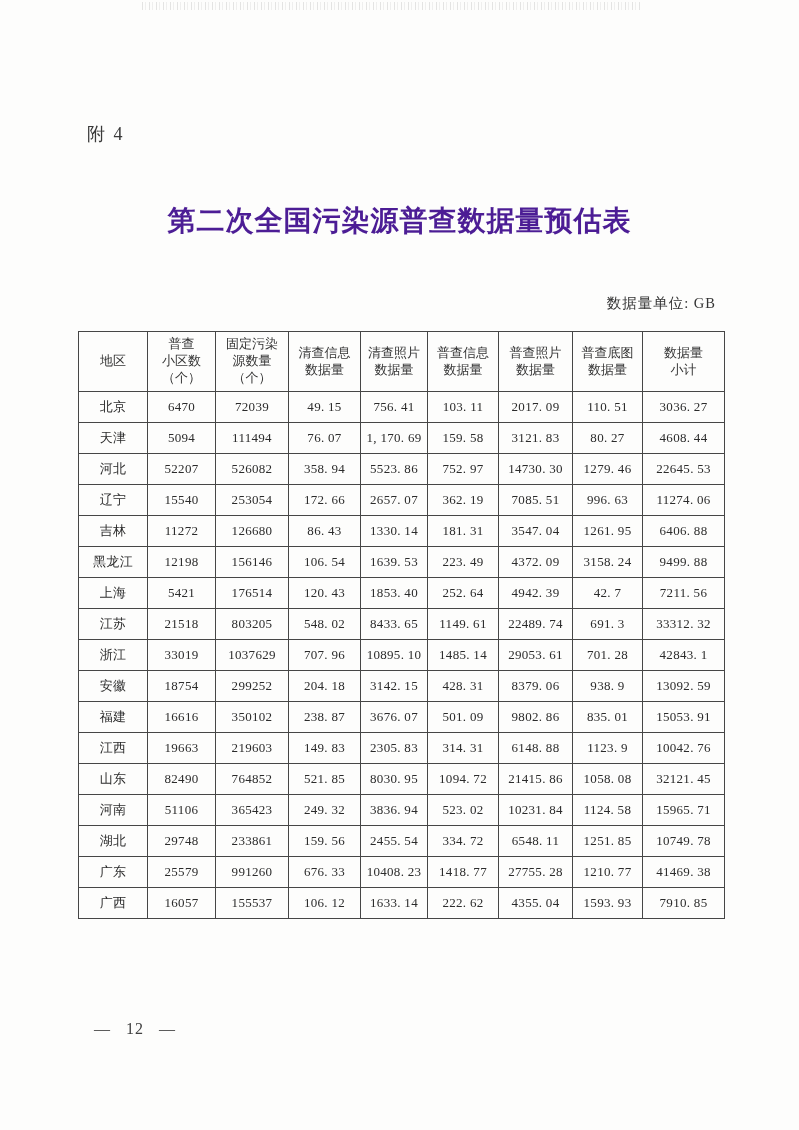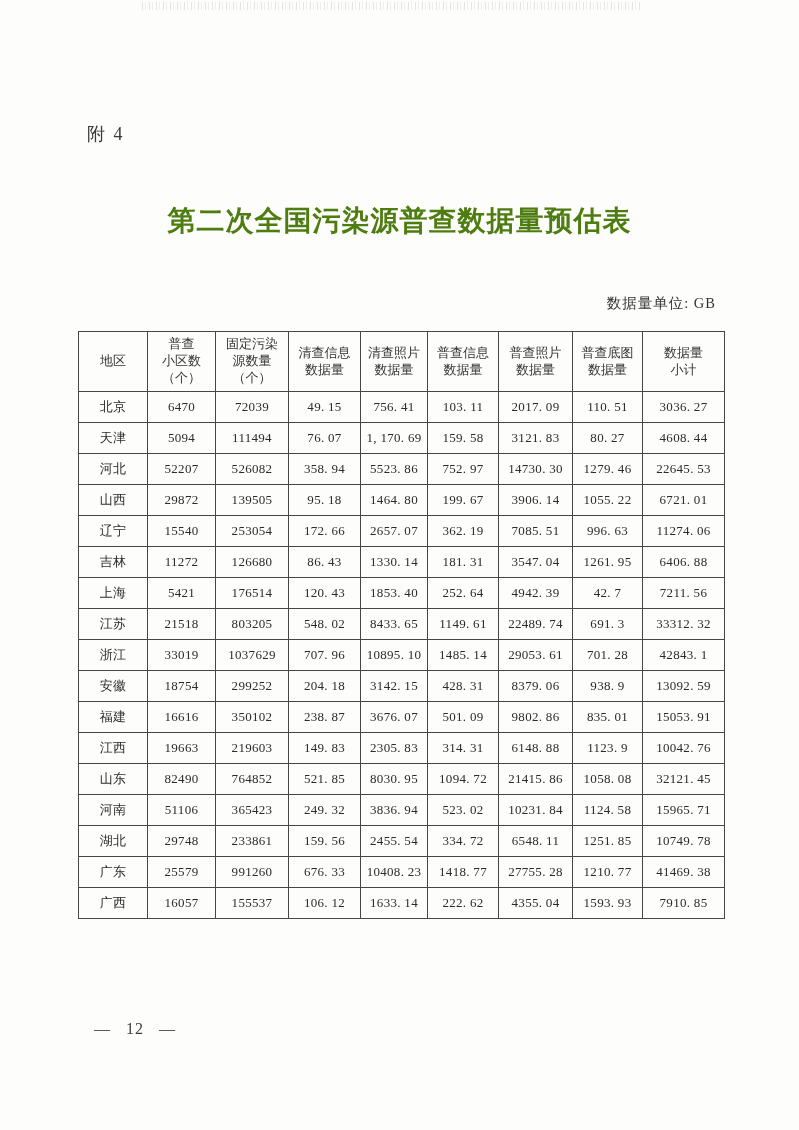--- a/index.html
+++ b/index.html
@@ -26,21 +26,21 @@
     opacity: .55;
   }
   .attachment-label {
     position: absolute; left: 87px; top: 122px;
     font-size: 18px; letter-spacing: 2px; color: #3a3a3a;
   }
   .doc-title {
     position: absolute; top: 202px; left: 0; width: 100%;
     margin: 0; text-align: center;
     font-size: 28px; font-weight: 700; letter-spacing: 1px;
-    color: #4d7c0f;
+    color: #4c1d95;
   }
   .unit-note {
     position: absolute; top: 294px; right: 83px;
     font-size: 14.5px; letter-spacing: 1px; color: #333;
   }
   table.data-table {
     position: absolute; left: 78px; top: 331px;
     width: 646px;
     border-collapse: collapse; table-layout: fixed;
     font-size: 13px; color: #2b2b2b;
@@ -140,31 +140,20 @@
           <td>52207</td>
           <td>526082</td>
           <td>358. 94</td>
           <td>5523. 86</td>
           <td>752. 97</td>
           <td>14730. 30</td>
           <td>1279. 46</td>
           <td>22645. 53</td>
         </tr>
         <tr>
-          <th>山西</th>
-          <td>29872</td>
-          <td>139505</td>
-          <td>95. 18</td>
-          <td>1464. 80</td>
-          <td>199. 67</td>
-          <td>3906. 14</td>
-          <td>1055. 22</td>
-          <td>6721. 01</td>
-        </tr>
-        <tr>
           <th>辽宁</th>
           <td>15540</td>
           <td>253054</td>
           <td>172. 66</td>
           <td>2657. 07</td>
           <td>362. 19</td>
           <td>7085. 51</td>
           <td>996. 63</td>
           <td>11274. 06</td>
         </tr>
@@ -173,20 +162,31 @@
           <td>11272</td>
           <td>126680</td>
           <td>86. 43</td>
           <td>1330. 14</td>
           <td>181. 31</td>
           <td>3547. 04</td>
           <td>1261. 95</td>
           <td>6406. 88</td>
         </tr>
         <tr>
+          <th>黑龙江</th>
+          <td>12198</td>
+          <td>156146</td>
+          <td>106. 54</td>
+          <td>1639. 53</td>
+          <td>223. 49</td>
+          <td>4372. 09</td>
+          <td>3158. 24</td>
+          <td>9499. 88</td>
+        </tr>
+        <tr>
           <th>上海</th>
           <td>5421</td>
           <td>176514</td>
           <td>120. 43</td>
           <td>1853. 40</td>
           <td>252. 64</td>
           <td>4942. 39</td>
           <td>42. 7</td>
           <td>7211. 56</td>
         </tr>

